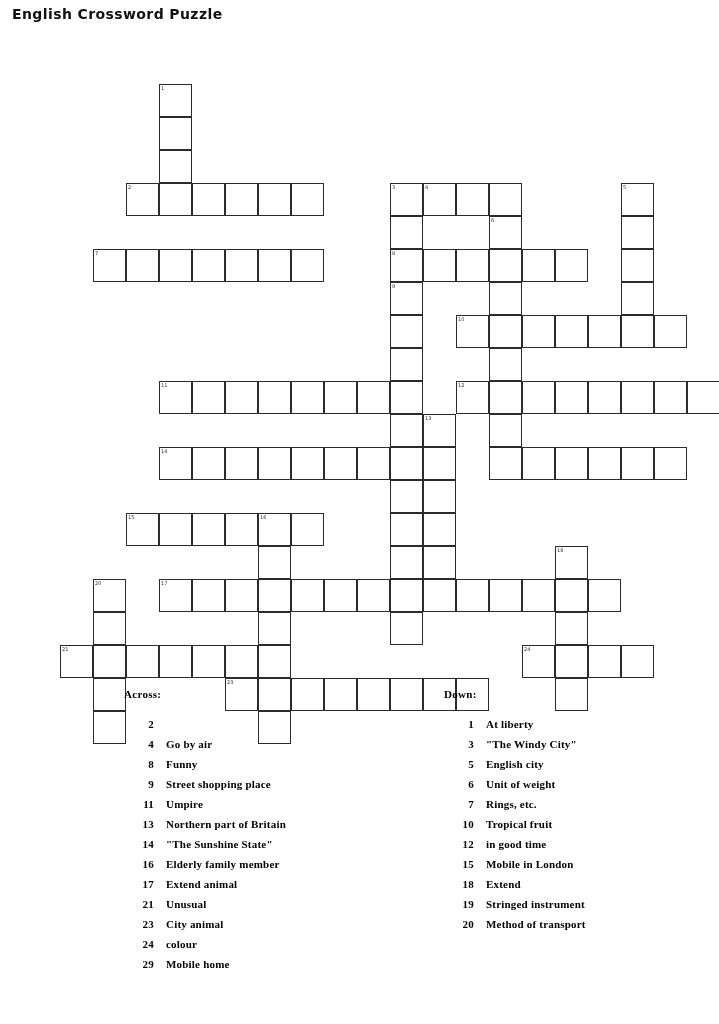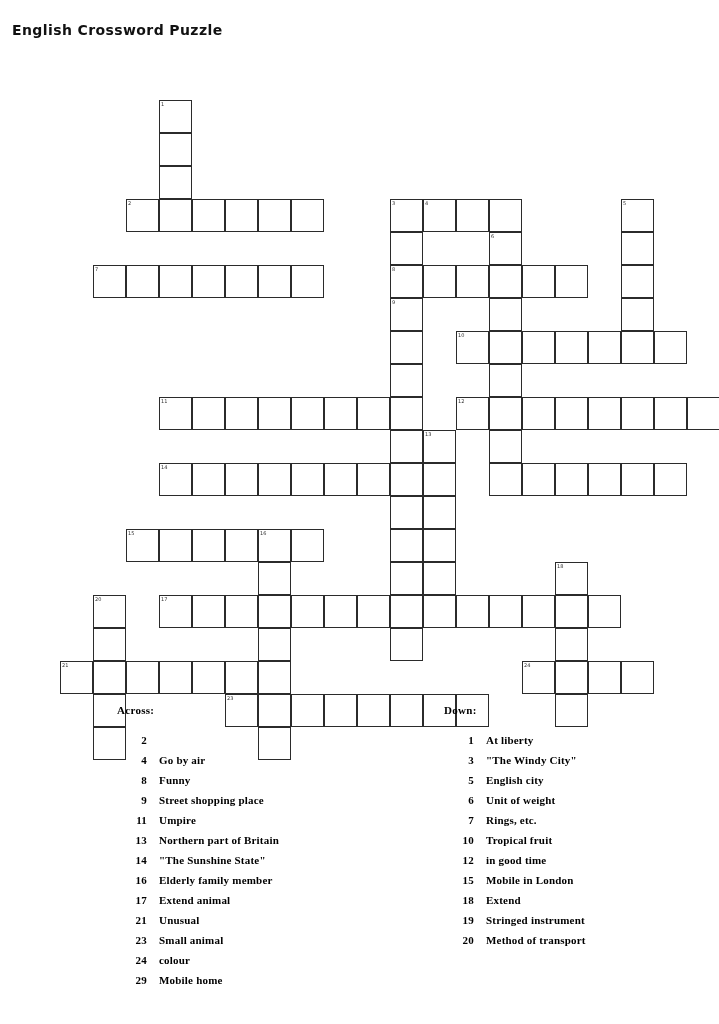--- a/index.html
+++ b/index.html
@@ -12,21 +12,20 @@
     height: 1024px;
     position: relative;
     font-family: "Liberation Serif", serif;
     color: #000000;
     overflow: hidden;
   }
   #page {
     position: relative;
     width: 719px;
     height: 896px;
-    margin-top: 16px;
   }
   #title {
     position: absolute;
     left: 12px;
     top: 6px;
     font-family: "DejaVu Sans", sans-serif;
     font-size: 14px;
     font-weight: bold;
     letter-spacing: 0.4px;
     color: #111;
@@ -60,21 +59,21 @@
     position: absolute;
     top: 688px;
     left: 0;
     width: 719px;
     height: 336px;
   }
   .clue-col {
     position: absolute;
     top: 0;
   }
-  .clue-col.across { left: 117px; width: 300px; }
+  .clue-col.across { left: 124px; width: 300px; }
   .clue-col.down { left: 444px; width: 260px; }
   .clue-head {
     font-family: "Liberation Serif", serif;
     font-size: 11px;
     font-weight: bold;
     margin-bottom: 14px;
     letter-spacing: 0.3px;
   }
   .clue-row {
     display: flex;
@@ -321,21 +320,21 @@
           <div class="clue-row">
             <div class="clue-num">17</div>
             <div class="clue-text">Extend animal</div>
           </div>
           <div class="clue-row">
             <div class="clue-num">21</div>
             <div class="clue-text">Unusual</div>
           </div>
           <div class="clue-row">
             <div class="clue-num">23</div>
-            <div class="clue-text">Small animal</div>
+            <div class="clue-text">City animal</div>
           </div>
           <div class="clue-row">
             <div class="clue-num">24</div>
             <div class="clue-text">colour</div>
           </div>
           <div class="clue-row">
             <div class="clue-num">29</div>
             <div class="clue-text">Mobile home</div>
           </div>
         </div>

